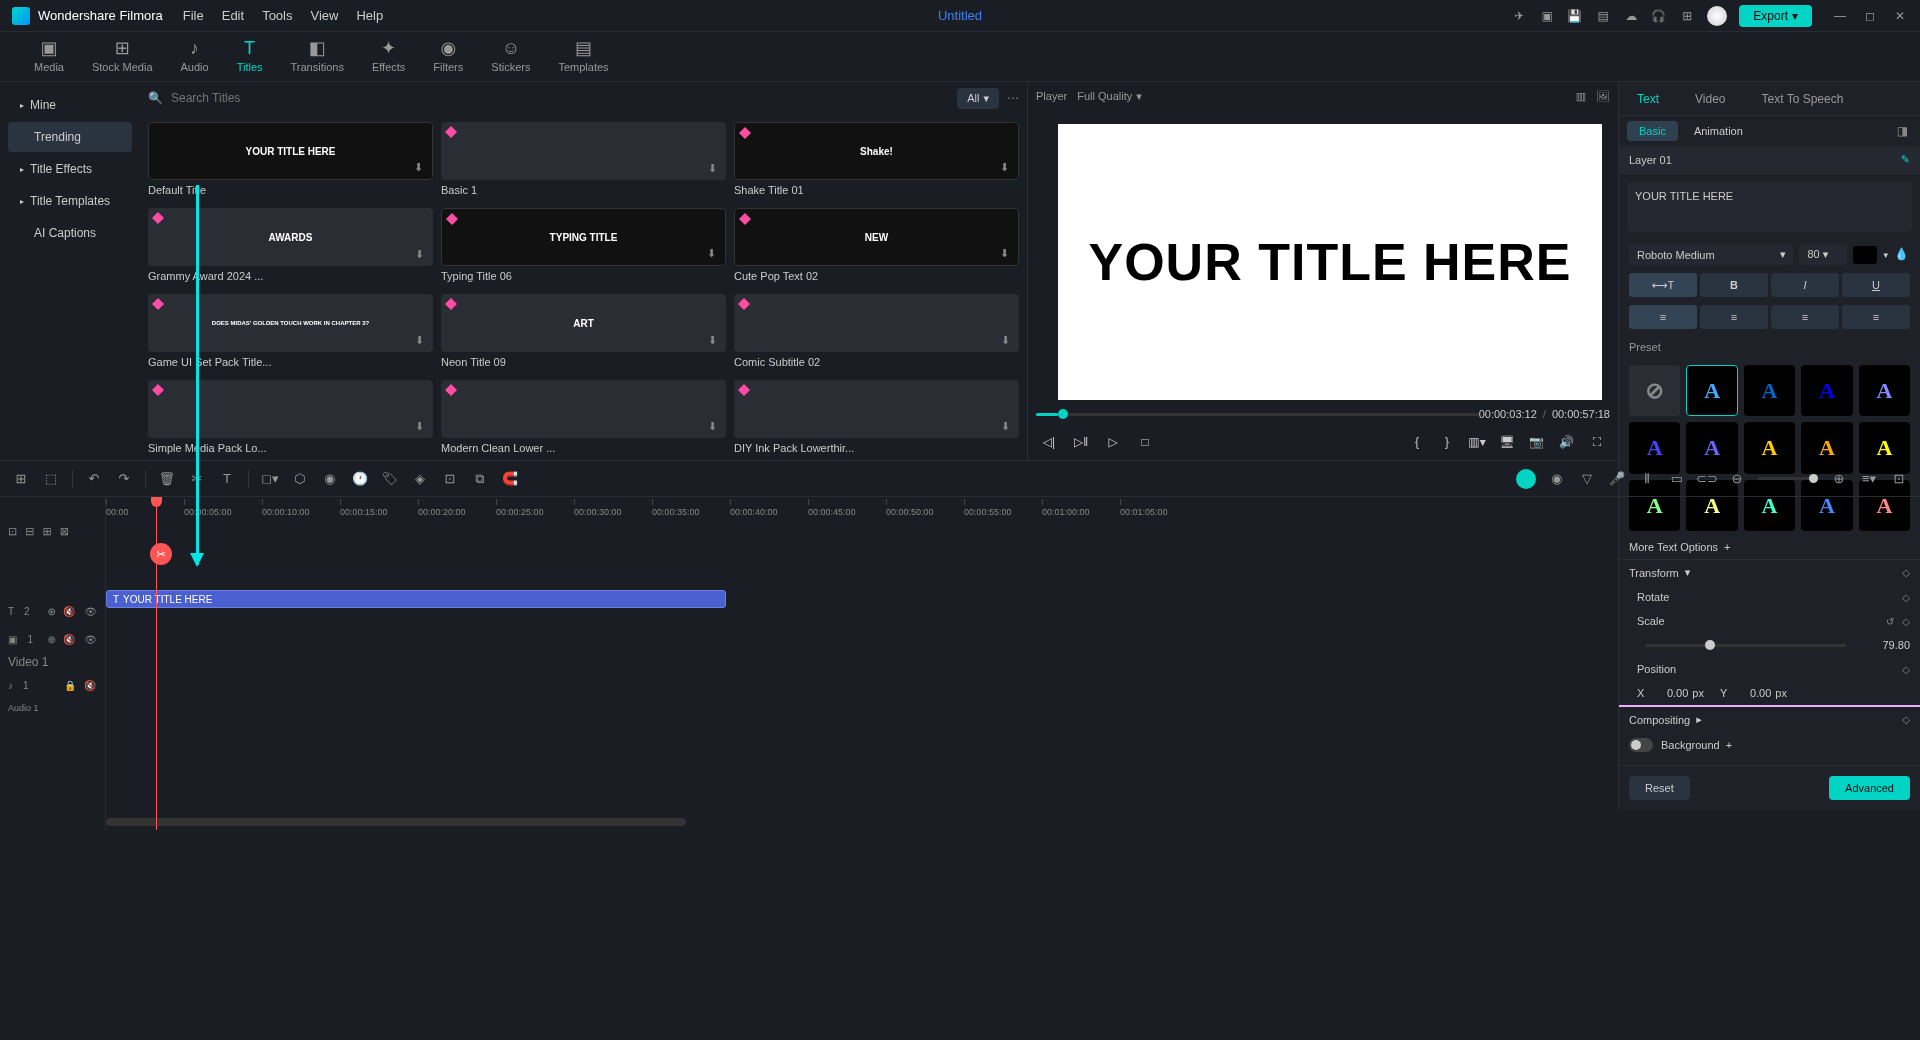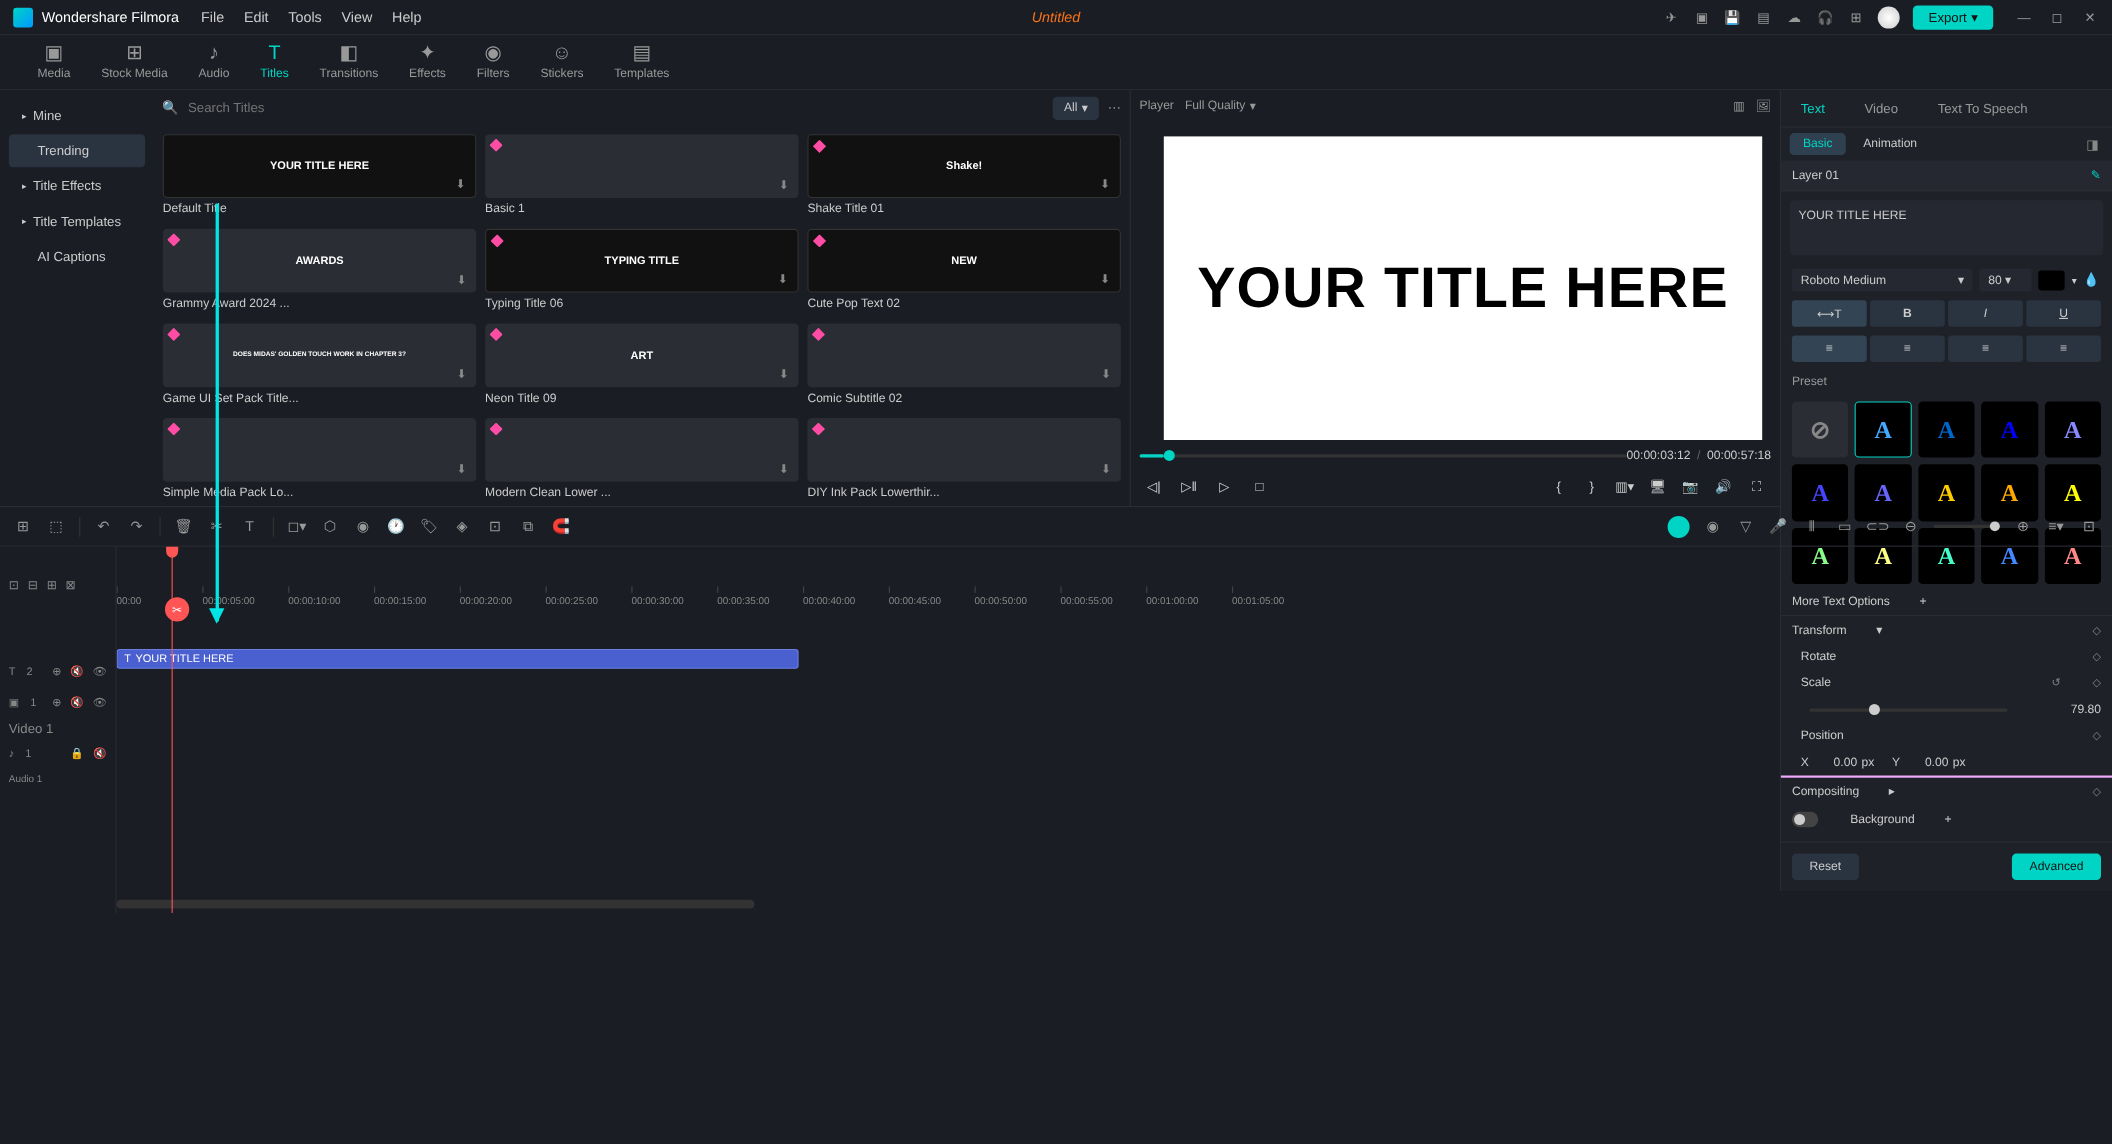--- a/index.html
+++ b/index.html
@@ -4,21 +4,21 @@
 <style>
 * { margin: 0; padding: 0; box-sizing: border-box; font-family: -apple-system, BlinkMacSystemFont, 'Segoe UI', sans-serif; }
 body { background: #1a1d24; color: #ccc; font-size: 12px; overflow: hidden; width: 1920px; height: 1040px; position: relative; }
 
 
 .titlebar { height: 32px; background: #1a1d24; display: flex; align-items: center; padding: 0 12px; border-bottom: 1px solid #2a2d34; }
 .logo { width: 18px; height: 18px; background: linear-gradient(135deg, #00d4c4, #0099ff); border-radius: 3px; margin-right: 8px; }
 .app-name { font-size: 13px; color: #fff; margin-right: 20px; }
 .menu-items { display: flex; gap: 18px; }
 .menu-item { font-size: 13px; color: #ccc; cursor: pointer; }
-.doc-title { position: absolute; left: 50%; transform: translateX(-50%); font-size: 13px; color: #f97316; font-style: italic; }
+.doc-title { position: absolute; left: 50%; transform: translateX(-50%); font-size: 13px; color: #3b82f6; }
 .titlebar-right { margin-left: auto; display: flex; align-items: center; gap: 12px; }
 .titlebar-icon { width: 16px; height: 16px; color: #999; cursor: pointer; display: flex; align-items: center; justify-content: center; }
 .export-btn { background: #00d4c4; color: #111; padding: 4px 14px; border-radius: 4px; font-size: 12px; cursor: pointer; display: flex; align-items: center; gap: 4px; }
 .win-controls { display: flex; gap: 14px; margin-left: 8px; }
 .avatar { width: 20px; height: 20px; border-radius: 50%; background: radial-gradient(circle, #fff, #ccc); }
 
 
 .media-tabs { height: 50px; display: flex; align-items: flex-end; padding: 0 20px 4px; border-bottom: 1px solid #2a2d34; gap: 0; }
 .media-tab { display: flex; flex-direction: column; align-items: center; padding: 4px 14px; cursor: pointer; color: #999; font-size: 11px; gap: 2px; }
 .media-tab.active { color: #00d4c4; }
@@ -79,21 +79,21 @@
 .rp-size { width: 48px; background: #252830; padding: 4px 8px; border-radius: 3px; font-size: 11px; }
 .color-swatch { width: 24px; height: 18px; background: #000; border-radius: 3px; }
 .eyedrop { width: 16px; height: 16px; color: #888; cursor: pointer; }
 .btn-group { display: flex; gap: 3px; padding: 4px 10px; }
 .bg-btn { flex: 1; height: 24px; background: #2a3340; border-radius: 3px; display: flex; align-items: center; justify-content: center; font-size: 11px; color: #ccc; cursor: pointer; }
 .bg-btn.active { background: #345; }
 .rp-section { padding: 8px 10px; font-size: 11px; color: #999; }
 .preset-grid { padding: 4px 10px; display: grid; grid-template-columns: repeat(5, 1fr); gap: 6px; }
 .preset-item { aspect-ratio: 1; background: #000; border-radius: 4px; display: flex; align-items: center; justify-content: center; font-size: 22px; font-weight: 700; font-family: serif; }
 .preset-item.none { background: #2a2d34; color: #888; }
-.rp-prop { padding: 6px 10px; display: flex; align-items: center; font-size: 11px; color: #ccc; gap: 21px; }
+.rp-prop { padding: 6px 10px; display: flex; align-items: center; font-size: 11px; color: #ccc; }
 .rp-prop .key-icon { margin-left: auto; color: #888; font-size: 10px; }
 .slider { flex: 1; height: 3px; background: #333; margin: 0 8px; border-radius: 2px; position: relative; }
 .slider-knob { position: absolute; top: -4px; width: 10px; height: 10px; background: #ccc; border-radius: 50%; }
 .num-input { width: 56px; text-align: right; font-size: 11px; color: #ccc; }
 .rp-footer { margin-top: auto; padding: 10px; display: flex; justify-content: space-between; border-top: 1px solid #2a2d34; }
 .reset-btn { background: #2a3340; padding: 6px 16px; border-radius: 4px; font-size: 11px; cursor: pointer; }
 .advanced-btn { background: #00d4c4; color: #111; padding: 6px 16px; border-radius: 4px; font-size: 11px; cursor: pointer; }
 .toggle { width: 24px; height: 14px; background: #444; border-radius: 7px; position: relative; margin-right: 8px; }
 .toggle::after { content: ''; position: absolute; width: 10px; height: 10px; background: #ccc; border-radius: 50%; top: 2px; left: 2px; }
 
@@ -105,21 +105,21 @@
 .zoom-slider { width: 60px; height: 3px; background: #333; border-radius: 2px; position: relative; }
 .zoom-slider::after { content: ''; position: absolute; right: 0; top: -3px; width: 9px; height: 9px; background: #ccc; border-radius: 50%; }
 
 
 .timeline { display: flex; height: 334px; border-top: 1px solid #2a2d34; position: relative; }
 .tl-left { width: 106px; background: #1a1d24; border-right: 1px solid #2a2d34; padding-top: 28px; }
 .tl-ctrl-row { height: 28px; display: flex; align-items: center; gap: 10px; padding: 0 8px; font-size: 10px; color: #888; }
 .tl-ctrl-row .icons { display: flex; gap: 8px; }
 .tl-tracks { flex: 1; position: relative; overflow: hidden; }
 .tl-ruler { height: 28px; display: flex; position: relative; font-size: 9px; color: #888; }
-.tl-tick { position: absolute; top: 10px; margin-top: 34px; }
+.tl-tick { position: absolute; top: 10px; }
 .tl-tick::before { content: ''; position: absolute; top: -8px; left: 0; width: 1px; height: 6px; background: #444; }
 .playhead { position: absolute; left: 50px; top: 0; bottom: 0; width: 1px; background: #ff5555; z-index: 10; }
 .playhead::before { content: ''; position: absolute; top: -2px; left: -5px; width: 11px; height: 12px; background: #ff5555; border-radius: 2px 2px 50% 50%; }
 .scissors-mark { position: absolute; left: 44px; top: 46px; width: 22px; height: 22px; background: #ff5555; border-radius: 50%; display: flex; align-items: center; justify-content: center; color: #fff; font-size: 11px; z-index: 11; }
 .track-row { height: 28px; position: relative; }
 .track-row.spacer { height: 60px; }
 .clip { position: absolute; height: 18px; border-radius: 3px; top: 5px; display: flex; align-items: center; padding: 0 6px; font-size: 10px; color: #fff; }
 .clip.title { background: #4a5fd0; border: 1px solid #6a7fe0; left: 0; width: 620px; }
 .clip.video { background: #e8e8e8; color: #888; left: 0; width: 905px; height: 20px; }
 .clip.audio { background: #8a7fd0; left: 0; width: 905px; height: 14px; top: 24px; }

